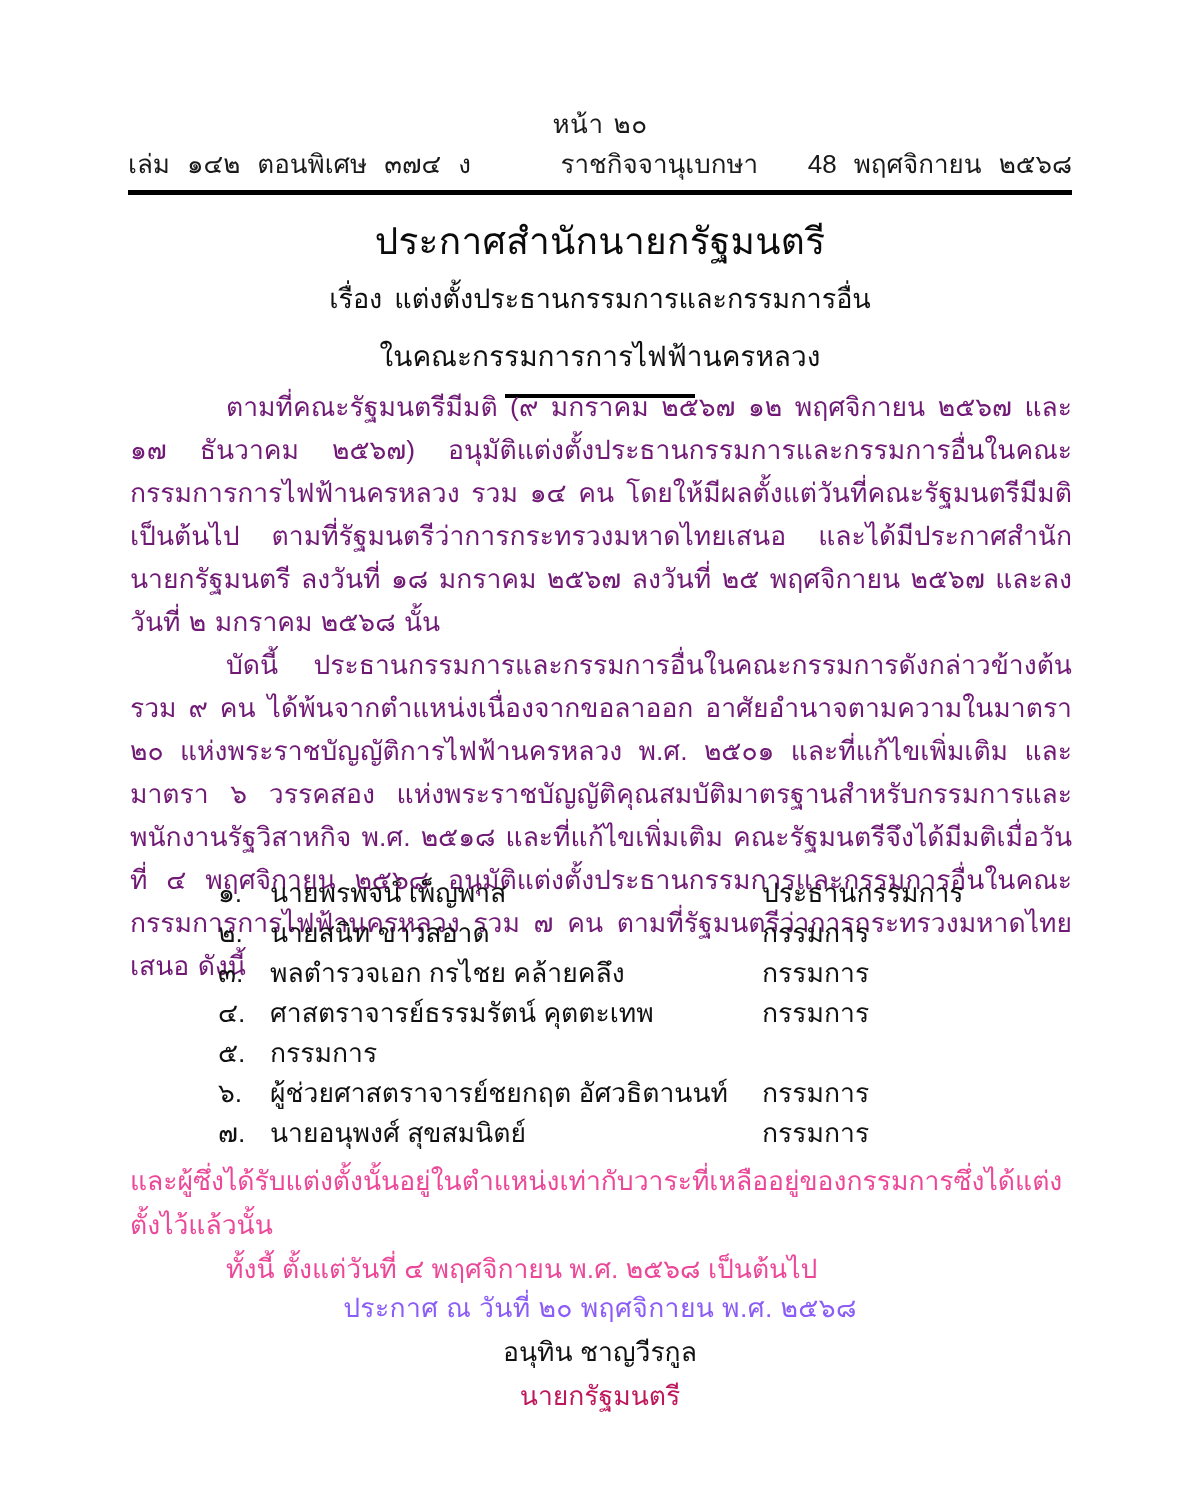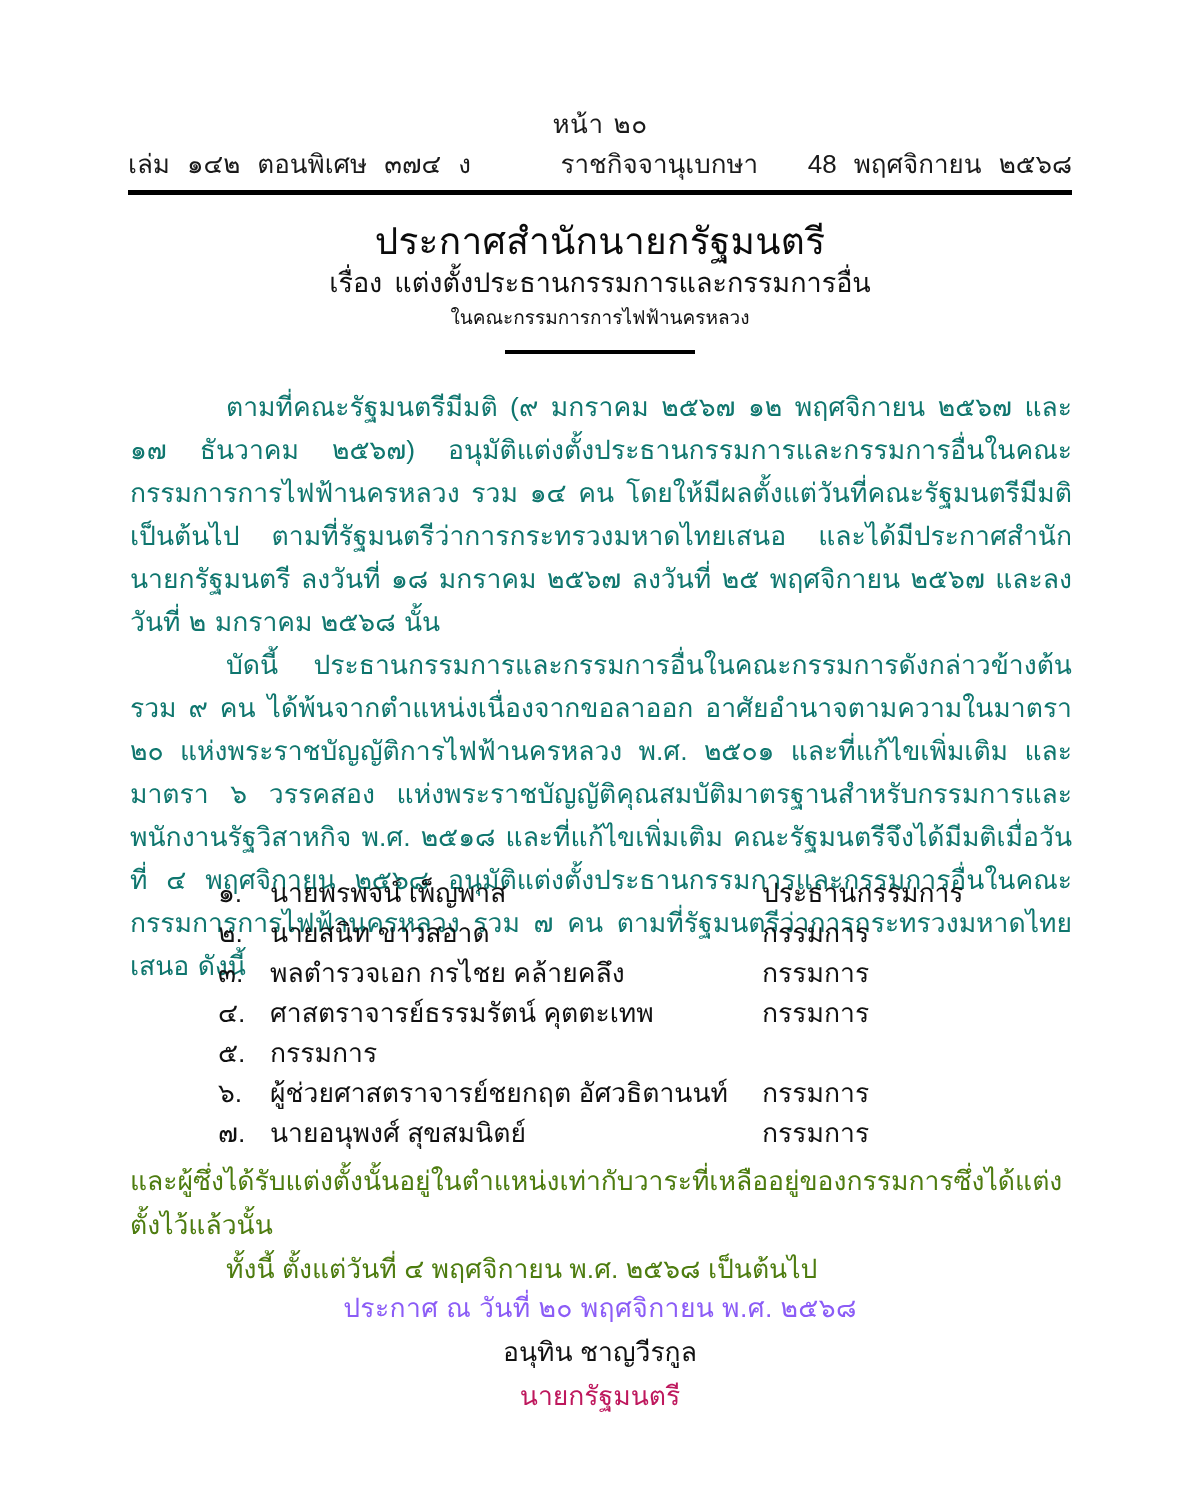--- a/index.html
+++ b/index.html
@@ -83,28 +83,28 @@
   }
   .doc-title {
     font-size: 37px;
     line-height: 1.28;
     letter-spacing: 0.3px;
     color: #0b0b0b;
   }
   .doc-subject {
     font-size: 27px;
     line-height: 1.4;
-    margin-top: 0;
+    margin-top: 16px;
     color: #111;
   }
   .doc-subject .subject-label { margin-right: 12px; }
   .doc-subject-2 {
-    font-size: 19px;
+    font-size: 28px;
     line-height: 1.4;
-    margin-top: 2px;
+    margin-top: 18px;
     color: #111;
   }
   .title-divider {
     width: 190px;
     height: 4px;
     background: #000;
     margin: 18px auto 0 auto;
   }
 
   
@@ -114,21 +114,21 @@
     right: 128px;
     top: 386px;
   }
   p.para {
     margin: 0;
     font-size: 26.5px;
     line-height: 43px;
     text-align: justify;
     text-align-last: left;
     text-justify: inter-word;
-    color: #0f766e;
+    color: #701a75;
     word-spacing: 1px;
   }
   p.para.indent { text-indent: 96px; }
   p.para + p.para { margin-top: 0px; }
 
   
   .appointee-list {
     position: absolute;
     left: 130px;
     right: 128px;
@@ -160,21 +160,21 @@
   
   .closing-block {
     position: absolute;
     left: 130px;
     right: 128px;
     top: 1159px;
   }
   .closing-line {
     font-size: 26.5px;
     line-height: 44px;
-    color: #4d7c0f;
+    color: #ec4899;
     text-align: justify;
     text-align-last: left;
   }
   .closing-line.indent { text-indent: 96px; }
 
   
   .signature-block {
     position: absolute;
     left: 128px;
     right: 128px;

